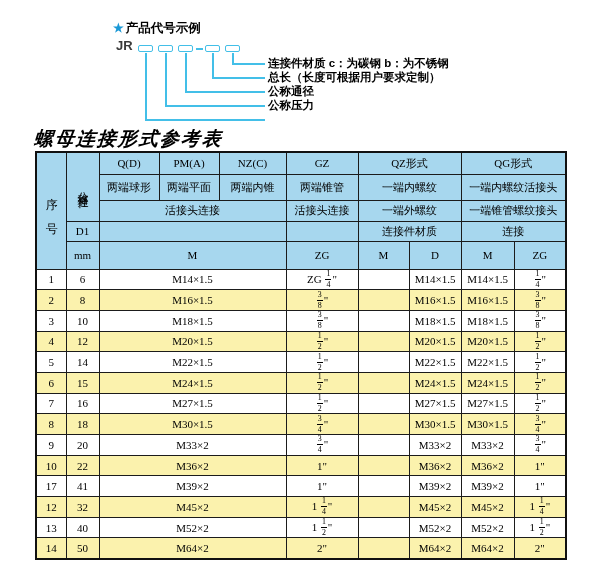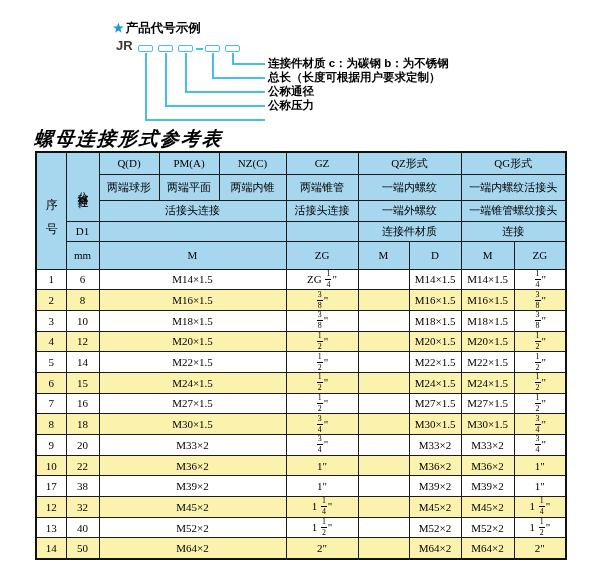--- a/index.html
+++ b/index.html
@@ -235,21 +235,21 @@
           <td>22</td>
           <td colspan="3">M36×2</td>
           <td>1"</td>
           <td></td>
           <td>M36×2</td>
           <td>M36×2</td>
           <td>1"</td>
         </tr>
         <tr>
           <td>17</td>
-          <td>38</td>
+          <td>41</td>
           <td colspan="3">M39×2</td>
           <td>1"</td>
           <td></td>
           <td>M39×2</td>
           <td>M39×2</td>
           <td>1"</td>
         </tr>
         <tr>
           <td>12</td>
           <td>32</td>

